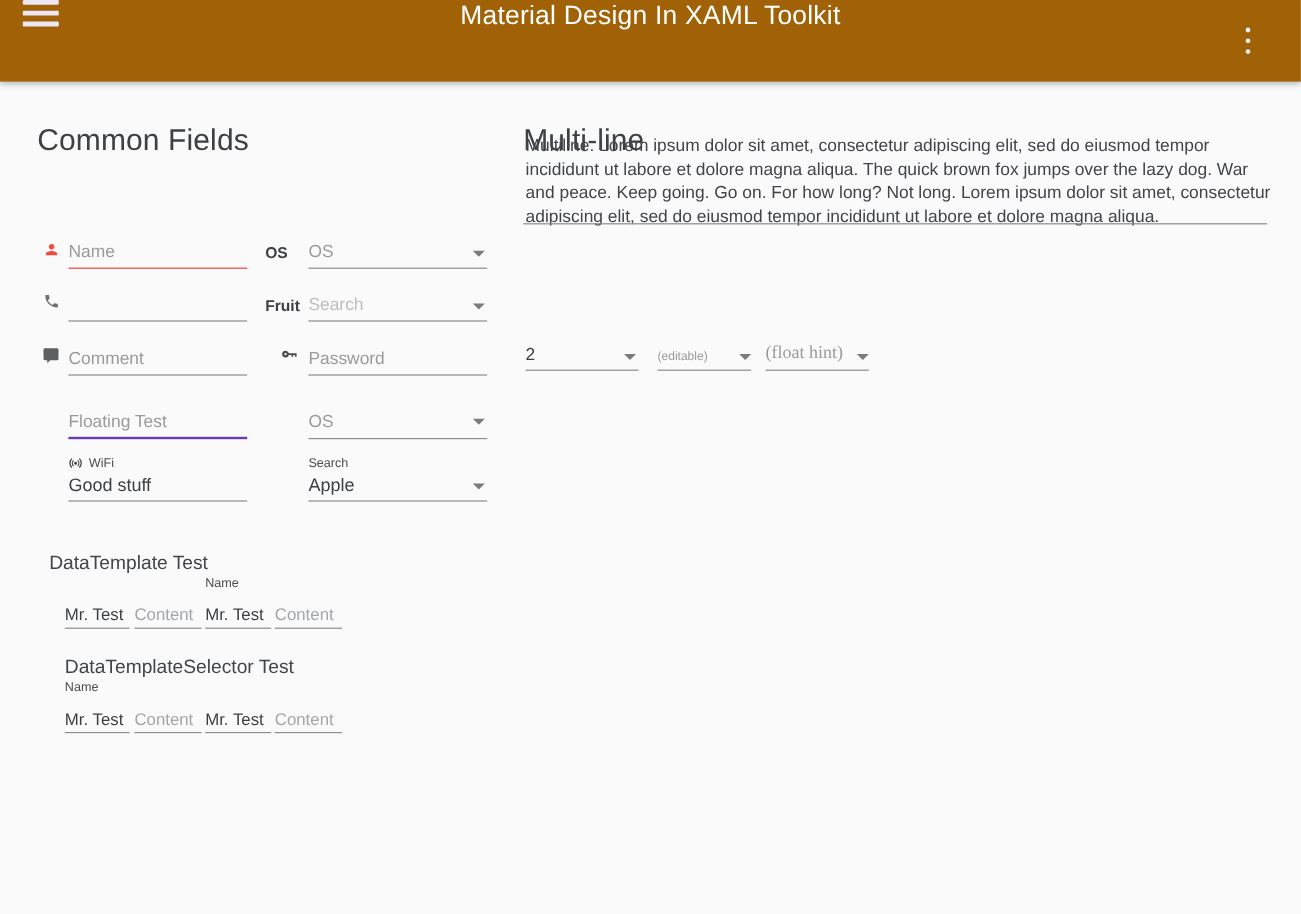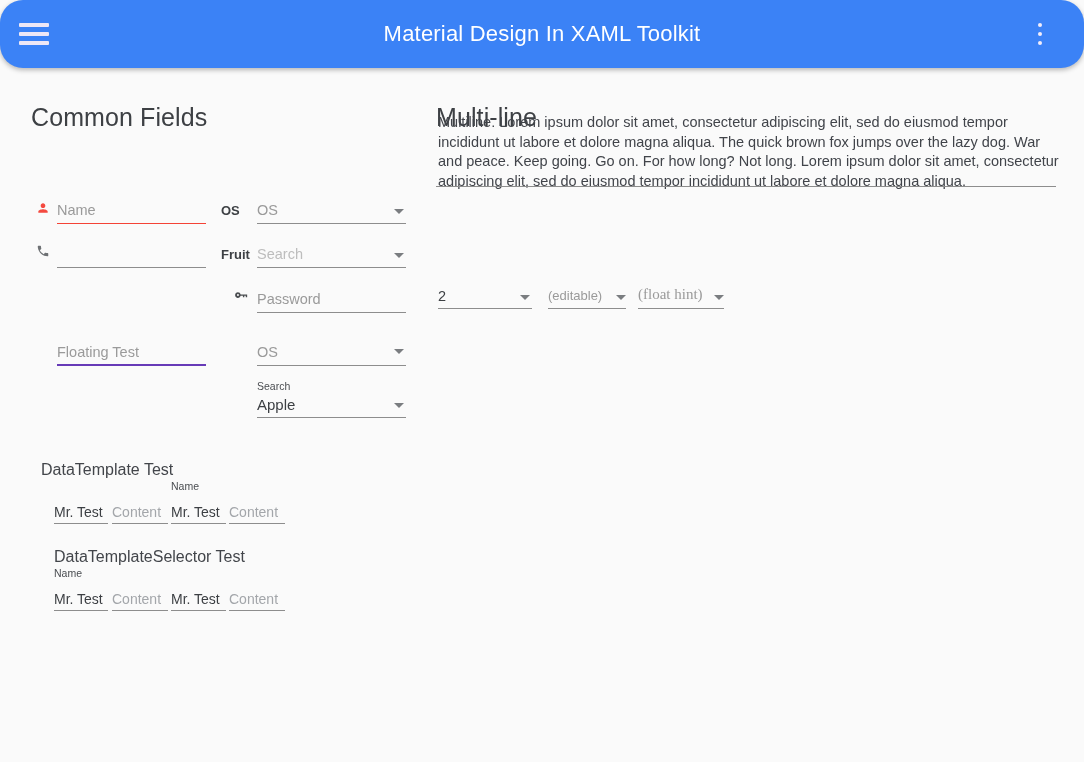--- a/index.html
+++ b/index.html
@@ -8,25 +8,24 @@
     width: 1084px; height: 762px;
     background: #fafafa;
     font-family: "Liberation Sans", sans-serif;
     overflow: hidden;
   }
 
   
   #app-bar {
     position: absolute; left: 0; top: 0;
     width: 1084px; height: 68px;
-    background: #3b82f6;
-    display: flex; align-items: center;
+    background: #a16207;
+    display: flex; 
     box-shadow: 0 2px 5px rgba(0,0,0,0.28);
     z-index: 5;
-    border-radius: 23px;
   }
   #hamburger {
     width: 30px; height: 22px;
     margin-left: 19px;
     display: flex; flex-direction: column; justify-content: space-between;
     cursor: pointer;
   }
   #hamburger span {
     display: block; height: 4px; width: 100%;
     background: #ede7f6; border-radius: 1px;
@@ -177,26 +176,41 @@
       <span class="underline error"></span>
     </div>
 
     <div class="field" style="left:57px; top:172px; width:149px; height:28px;">
       <svg class="icon" style="left:-21px; top:4px;" width="14" height="14" viewBox="0 0 24 24">
         <path fill="#6e7174" d="M6.6 10.8c1.4 2.8 3.8 5.1 6.6 6.6l2.2-2.2c.3-.3.7-.4 1-.2 1.1.4 2.3.6 3.6.6.6 0 1 .4 1 1V20c0 .6-.4 1-1 1-9.4 0-17-7.6-17-17 0-.6.4-1 1-1h3.5c.6 0 1 .4 1 1 0 1.2.2 2.4.6 3.6.1.3 0 .7-.2 1l-2.3 2.2z"></path>
       </svg>
       <span class="underline thin"></span>
     </div>
 
+    <div class="field" style="left:57px; top:217px; width:149px; height:28px;">
+      <svg class="icon" style="left:-22px; top:4px;" width="15" height="15" viewBox="0 0 24 24">
+        <path fill="#5d6063" d="M20 2H4c-1.1 0-2 .9-2 2v12c0 1.1.9 2 2 2h3v4l4-4h9c1.1 0 2-.9 2-2V4c0-1.1-.9-2-2-2z"></path>
+      </svg>
+      <span class="hint">Comment</span>
+      <span class="underline thin"></span>
+    </div>
 
     <div class="field" style="left:57px; top:268px; width:149px; height:30px;">
       <span class="hint">Floating Test</span>
       <span class="underline accent"></span>
     </div>
 
+    <div class="field" style="left:57px; top:312px; width:149px; height:38px;">
+      <svg class="icon" style="left:0px; top:0px;" width="12" height="12" viewBox="0 0 24 24">
+        <path fill="#3d4044" d="M12 9.5a2.5 2.5 0 1 0 0 5 2.5 2.5 0 0 0 0-5zM6.5 5.2 5 3.8a11.6 11.6 0 0 0 0 16.4l1.5-1.4a9.6 9.6 0 0 1 0-13.6zm11 0a9.6 9.6 0 0 1 0 13.6l1.5 1.4a11.6 11.6 0 0 0 0-16.4l-1.5 1.4zM9.2 8 7.8 6.6a7.7 7.7 0 0 0 0 10.8L9.2 16a5.7 5.7 0 0 1 0-8zm5.6 0a5.7 5.7 0 0 1 0 8l1.4 1.4a7.7 7.7 0 0 0 0-10.8L14.8 8z"></path>
+      </svg>
+      <span class="floatlabel" style="left:17px; top:0px;">WiFi</span>
+      <span class="value">Good stuff</span>
+      <span class="underline thin"></span>
+    </div>
 
 
     <div class="field" style="left:257px; top:128px; width:149px; height:28px;">
       <span class="prefix-label" style="left:-36px; bottom:6px;">OS</span>
       <span class="hint">OS</span>
       <span class="caret" style="right:2px; bottom:10px;"></span>
       <span class="underline thin"></span>
     </div>
 
     <div class="field" style="left:257px; top:172px; width:149px; height:28px;">
@@ -281,21 +295,21 @@
     <div id="multiline-underline"></div>
 
 
     <div class="field" style="left:8px; top:214px; width:94px; height:27px;">
       <span class="value" style="font-size:14.5px;">2</span>
       <span class="caret" style="right:2px; bottom:9px;"></span>
       <span class="underline thin"></span>
     </div>
 
     <div class="field" style="left:118px; top:214px; width:78px; height:27px;">
-      <span class="hint" style="font-size:13px;">(editable)</span>
+      <span class="hint" style="font-size:10px;">(editable)</span>
       <span class="caret" style="right:0px; bottom:9px;"></span>
       <span class="underline thin"></span>
     </div>
 
     <div class="field" style="left:208px; top:214px; width:86px; height:27px;">
       <span class="hint" style="font-size:15px;font-family:Liberation Serif, serif;">(float hint)</span>
       <span class="caret" style="right:0px; bottom:9px;"></span>
       <span class="underline thin"></span>
     </div>
 

